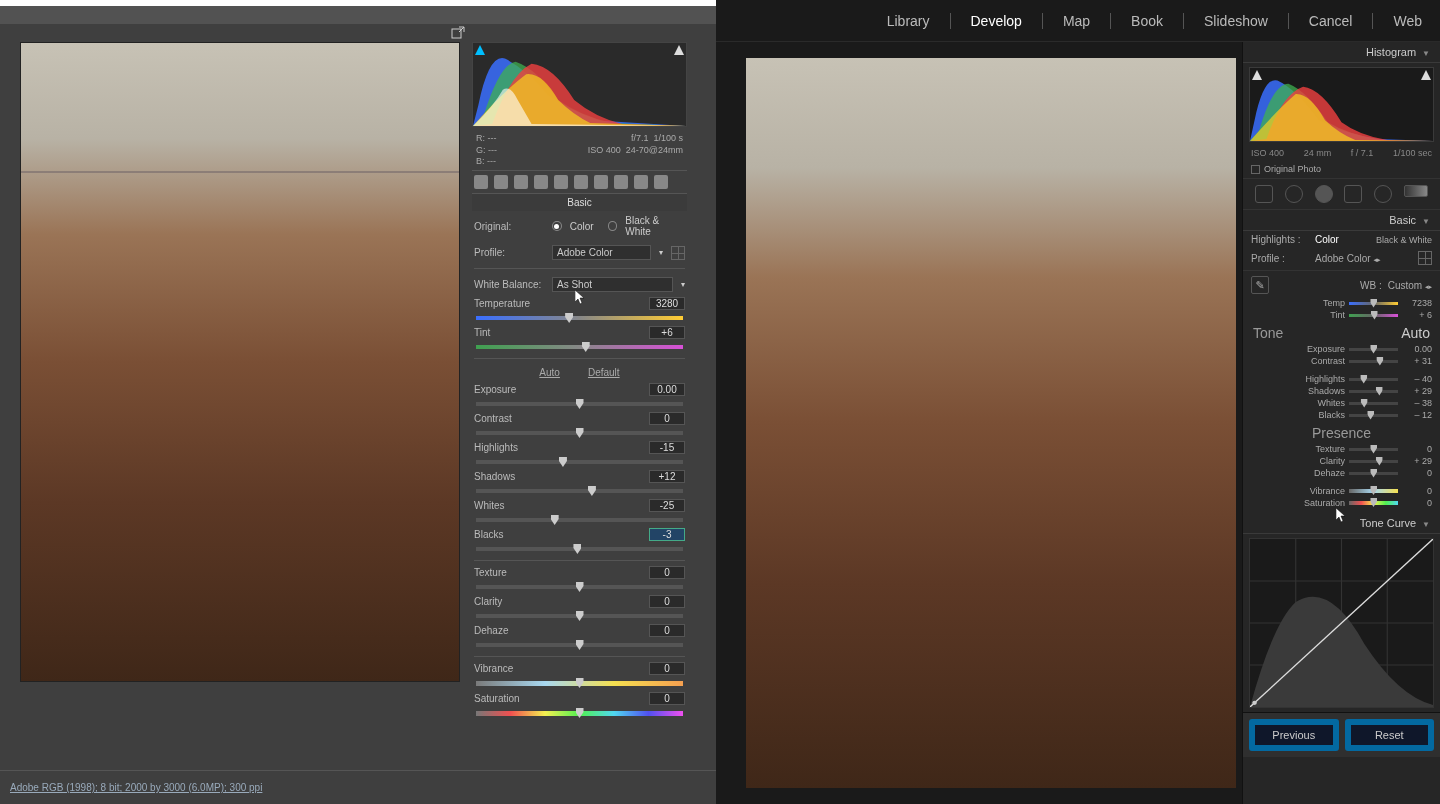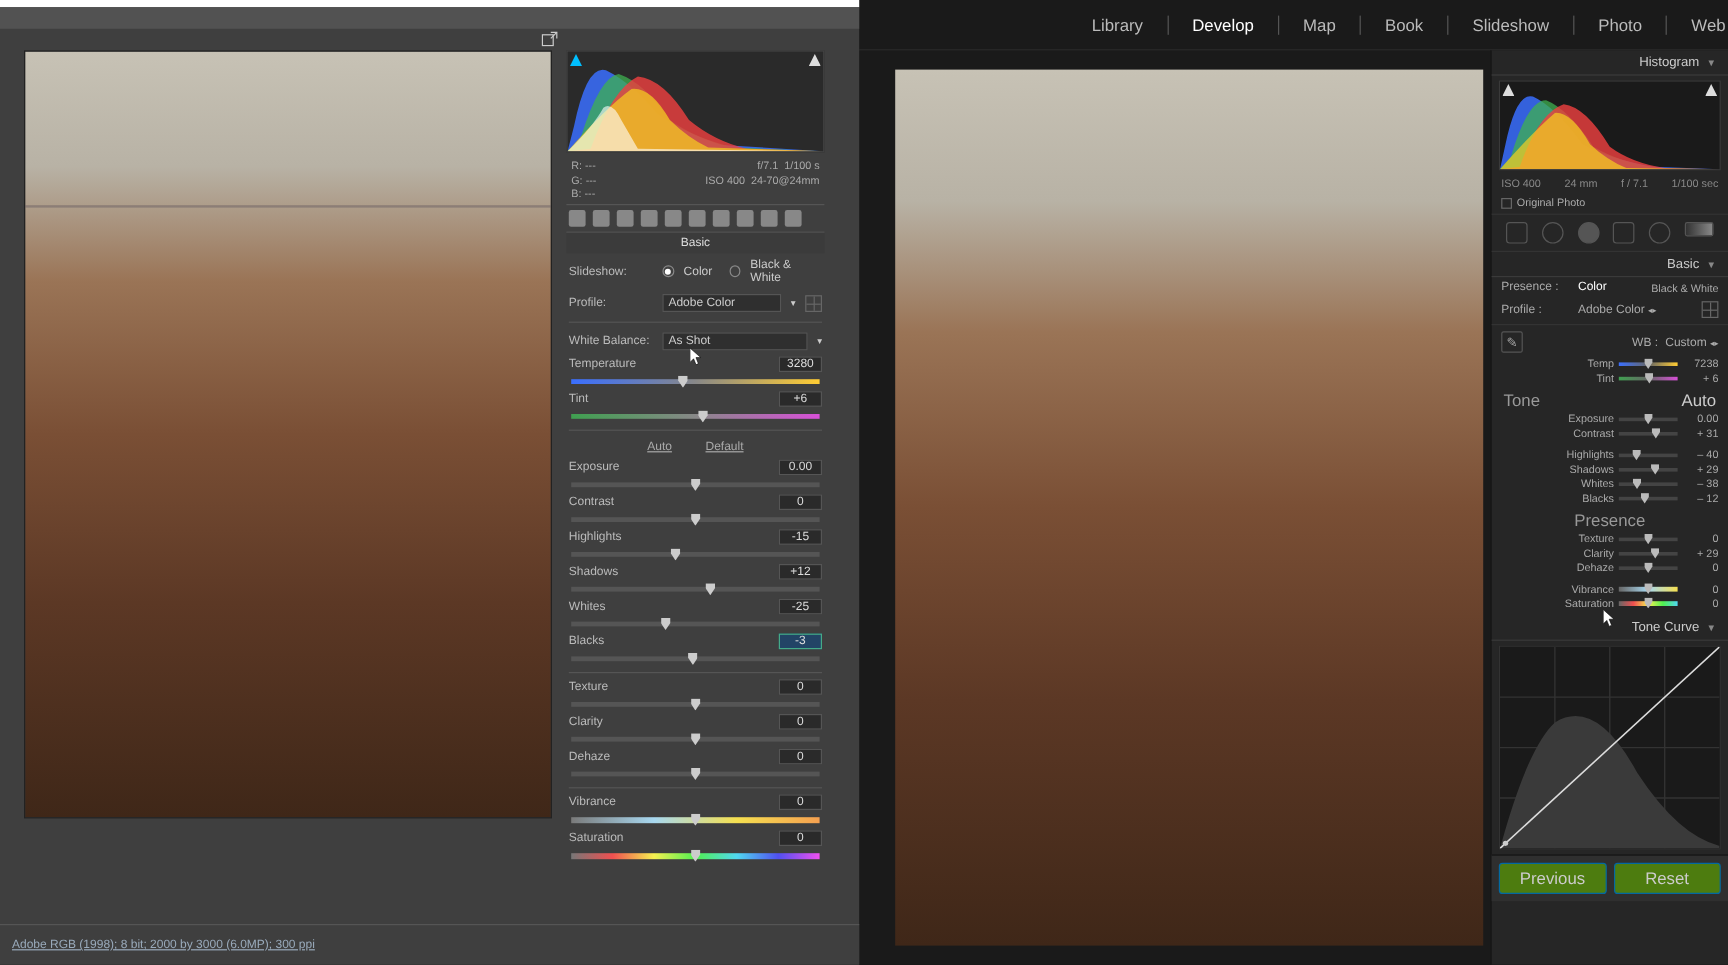--- a/index.html
+++ b/index.html
@@ -58,21 +58,21 @@
 .filename-bar .spacer { flex:1; }
 .arrow-btn { padding:0 4px; cursor:pointer; }
 .mini-icon { width:14px; height:14px; border:1px solid #666; margin-left:2px; display:flex; align-items:center; justify-content:center; font-size:8px; }
 
 .btn { background:#555; border:1px solid #333; border-radius:10px; padding:3px 16px; color:#eee; font-size:11px; cursor:pointer; }
 .acr-footer .btns { margin-left:auto; display:flex; gap:10px; }
 .acr-footer .meta-link { text-decoration:underline; color:#9ab; position:absolute; left:10px; }
 
 
 .lr-main { flex:1; display:flex; flex-direction:column; }
-.lr-tabs { height:42px; display:flex; justify-content:flex-end; align-items:center; gap:20px; padding:0 2px; font-size:14px; color:#bbb; border-bottom:1px solid #2a2a2a;text-align:center; }
+.lr-tabs { height:42px; display:flex; justify-content:flex-end; align-items:center; gap:20px; padding:0 18px; font-size:14px; color:#bbb; border-bottom:1px solid #2a2a2a;text-align:center; }
 .lr-tabs span { cursor:pointer; }
 .lr-tabs span.active { color:#fff; }
 .lr-tabs .sep { width:1px; height:16px; background:#555; }
 
 .lr-content { flex:1; display:flex;padding-left:16px; }
 .lr-image { flex:1; margin:16px 6px 16px 14px; background:linear-gradient(to bottom,#c7c2b5 0%,#b8b2a5 15%,#9a7456 30%,#7a4f35 50%,#5c3825 72%,#3f2718 100%); position:relative; }
 
 .lr-panel { flex:0 0 198px; background:#262626; display:flex; flex-direction:column; font-size:10px; color:#aaa; border-left:1px solid #111; }
 .lr-panel-head { text-align:right; padding:4px 10px 4px; font-size:11px; color:#ccc; border-bottom:1px solid #3a3a3a; position:relative; }
 .lr-panel-head::after { content:'▼'; font-size:8px; margin-left:6px; color:#888; }
@@ -107,21 +107,21 @@
 
 .grid-icon { width:14px; height:14px; border:1px solid #666; display:inline-block; position:relative; margin-left:auto; }
 .grid-icon::before,.grid-icon::after { content:''; position:absolute; background:#666; }
 .grid-icon::before { left:50%; top:0; bottom:0; width:1px; }
 .grid-icon::after { top:50%; left:0; right:0; height:1px; }
 
 .tonecurve { height:170px; margin:4px 6px; background:#1a1a1a; border:1px solid #333; position:relative; }
 .tonecurve svg { width:100%; height:100%; }
 
 .lr-bottom { display:flex; gap:6px; padding:6px; background:#2f2f2f; border-top:1px solid #111; }
-.lr-bottom button { flex:1; background:#4d7c0f; border:1px solid #0369a1; color:#ccc; padding:4px; font-size:14px; border-radius:3px; cursor:pointer; }
+.lr-bottom button { flex:1; background:#0f172a; border:6px solid #0369a1; color:#ccc; padding:4px; font-size:11px; border-radius:3px; cursor:pointer; }
 
 .eyedrop { width:18px; height:18px; border:1px solid #555; border-radius:2px; display:flex; align-items:center; justify-content:center; font-size:11px; }
 .cursor { position:absolute; width:12px; height:16px; pointer-events:none; }
 .cursor svg { width:100%; height:100%; }
 </style>
 </head>
 <body>
 
 <div class="app">
 
@@ -171,21 +171,21 @@
           <span></span>
           <span></span>
           <span></span>
           <span></span>
           <span></span>
           <span></span>
         </div>
         <div class="panel-title">Basic</div>
 
         <div class="row">
-          <span class="label">Slideshow:</span>
+          <span class="label">Original:</span>
           <span class="radio on"></span>
           <span style="font-size:10px">Color</span>
           <span class="radio" style="margin-left:8px"></span>
           <span style="font-size:10px">Black &amp; White</span>
         </div>
 
         <div class="row">
           <span class="label">Profile:</span>
           <div class="dropdown" style="flex:1">Adobe Color</div>
           <span style="font-size:8px;margin:0 2px">▾</span>
@@ -327,21 +327,21 @@
           <span>Library</span>
           <span class="sep"></span>
           <span class="active">Develop</span>
           <span class="sep"></span>
           <span>Map</span>
           <span class="sep"></span>
           <span>Book</span>
           <span class="sep"></span>
           <span>Slideshow</span>
           <span class="sep"></span>
-          <span>Photo</span>
+          <span>Cancel</span>
           <span class="sep"></span>
           <span>Web</span>
         </div>
       <div class="lr-content">
         <div class="lr-image">
           <div class="cursor" style="left:590px;top:450px">
             <svg viewBox="0 0 12 16">
                 <path d="M0 0 L0 12 L3 9 L5 14 L7 13 L5 8 L9 8 Z" fill="#fff" stroke="#000" stroke-width=".5"></path>
               </svg>
           </div>
@@ -374,21 +374,21 @@
             <span class="circle"></span>
             <span class="dot"></span>
             <span></span>
             <span class="circle"></span>
             <span class="bar"></span>
           </div>
 
           <div class="lr-panel-head">Basic</div>
 
           <div class="lr-row">
-            <span class="ll">Presence :</span>
+            <span class="ll">Highlights :</span>
             <span class="active-val" style="flex:0 0 auto">Color</span>
             <span style="margin-left:auto;font-size:9px">Black &amp; White</span>
           </div>
           <div class="lr-row">
             <span class="ll">Profile :</span>
             <span><span>Adobe Color</span> <span style="font-size:7px">◂▸</span></span>
             <span class="grid-icon"></span>
           </div>
           <div style="height:1px;background:#333;margin:2px 0"></div>
           <div class="lr-row">

